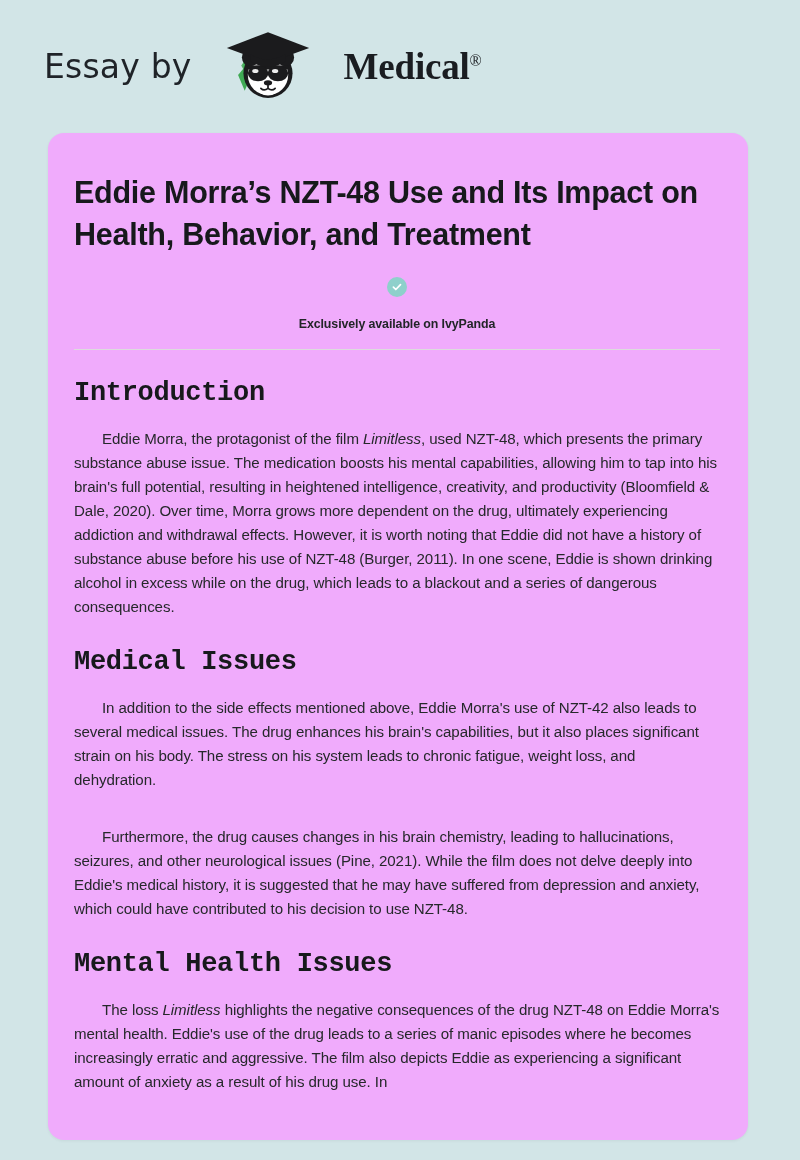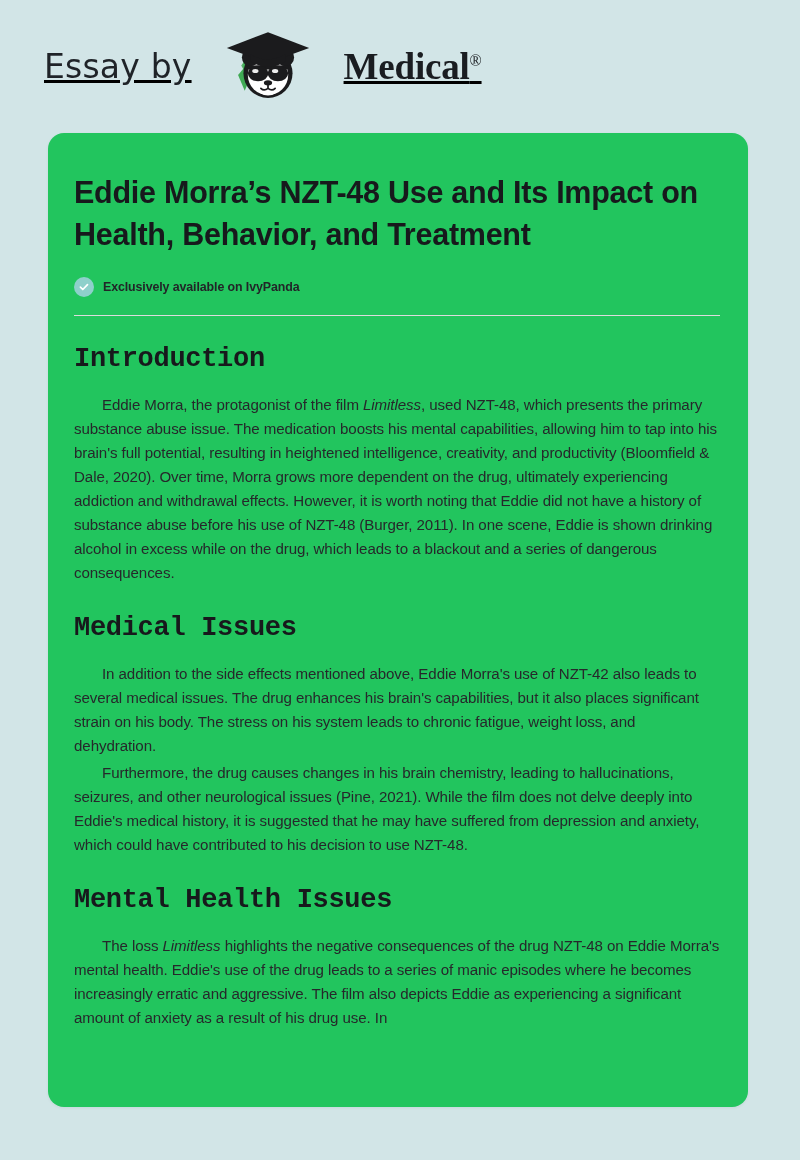--- a/index.html
+++ b/index.html
@@ -20,21 +20,20 @@
   .brandbar {
     height: 133px;
     display: flex;
     align-items: center;
     padding-left: 44px;
   }
   .brand-inner {
     display: flex;
     align-items: center;
     gap: 28px;
-    text-decoration: underline;
   }
   .essay-by {
     font-family: "DejaVu Sans", sans-serif;
     font-size: 33px;
     font-weight: 400;
     color: #1f2328;
     letter-spacing: 0.2px;
     line-height: 1;
     white-space: nowrap;
   }
@@ -58,21 +57,21 @@
     font-size: 16px;
     vertical-align: super;
     font-weight: 400;
     line-height: 1;
   }
 
   
   .card {
     position: relative;
     margin: 0 52px 0 48px;
-    background: #22c55e;
+    background: #f0abfc;
     border-radius: 16px;
     padding: 38px 28px 46px 26px;
     min-height: 974px;
     box-shadow: 0 1px 3px rgba(40,60,60,0.07);
   }
   .card-inner { padding: 0 0 0 0; }
 
   h1.doc-title {
     font-family: "Liberation Sans", sans-serif;
     font-size: 30.5px;
@@ -80,22 +79,23 @@
     line-height: 1.38;
     color: #17191c;
     margin: 0 0 0 0;
     letter-spacing: -0.25px;
     max-width: 652px;
   }
 
   .availability {
     display: flex;
     align-items: center;
-    gap: 9px;
+    gap: 20px;
     margin-top: 22px;
+    flex-direction: column;
   }
   .check-badge {
     width: 20px;
     height: 20px;
     border-radius: 50%;
     background: #8ed0cb;
     flex: 0 0 auto;
     display: flex;
     align-items: center;
     justify-content: center;
@@ -128,21 +128,21 @@
     font-family: "Liberation Sans", sans-serif;
     font-size: 15.1px;
     line-height: 24px;
     color: #26282b;
     margin: 17px 0 0 0;
     text-indent: 28px;
     letter-spacing: -0.08px;
   }
   p.body-par em { font-style: italic; }
 
-  .par-group p.body-par + p.body-par { margin-top: 3px; }
+  .par-group p.body-par + p.body-par { margin-top: 33px; }
 </style>
 </head>
 <body>
 
 <div class="brandbar">
   <div class="brand-inner">
     <span class="essay-by">Essay by</span>
 
     <span class="logo-mark">
       <svg viewBox="0 0 120 96" width="96" height="76" aria-hidden="true">

